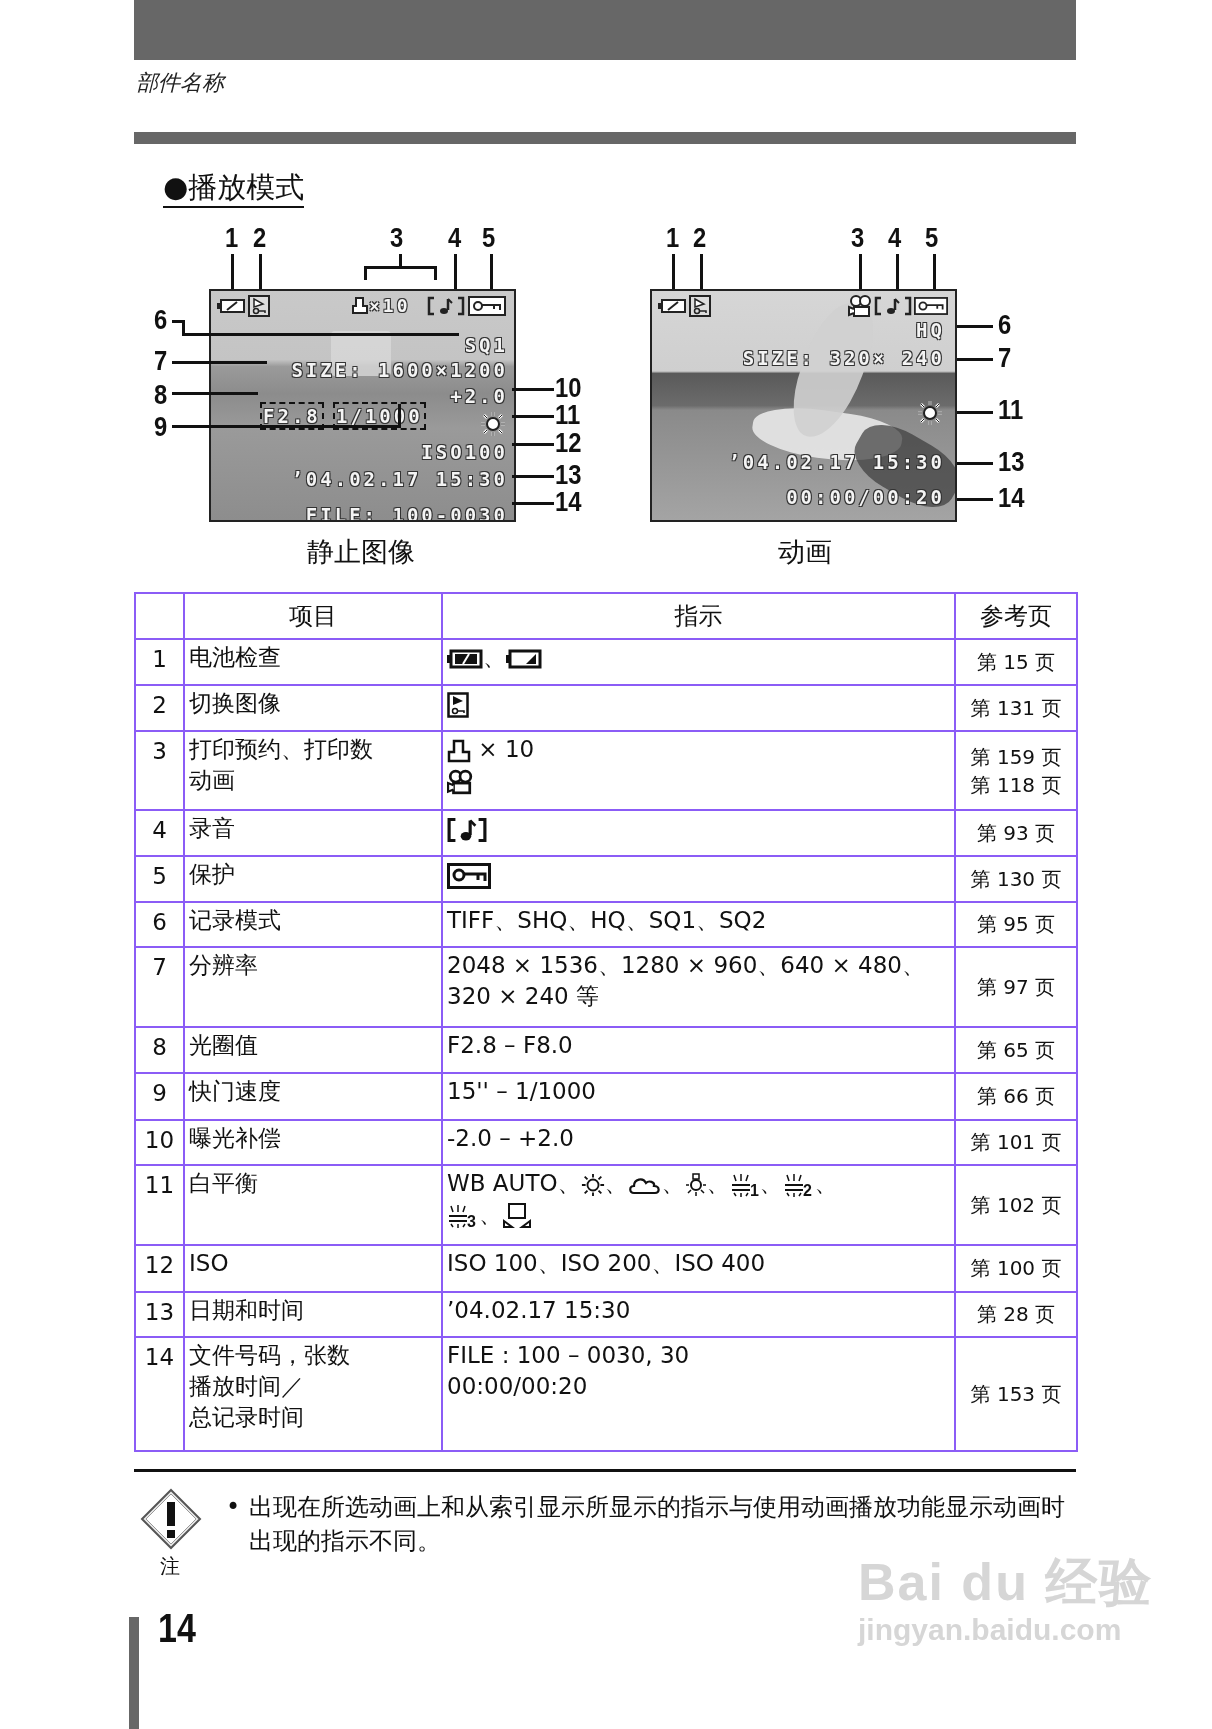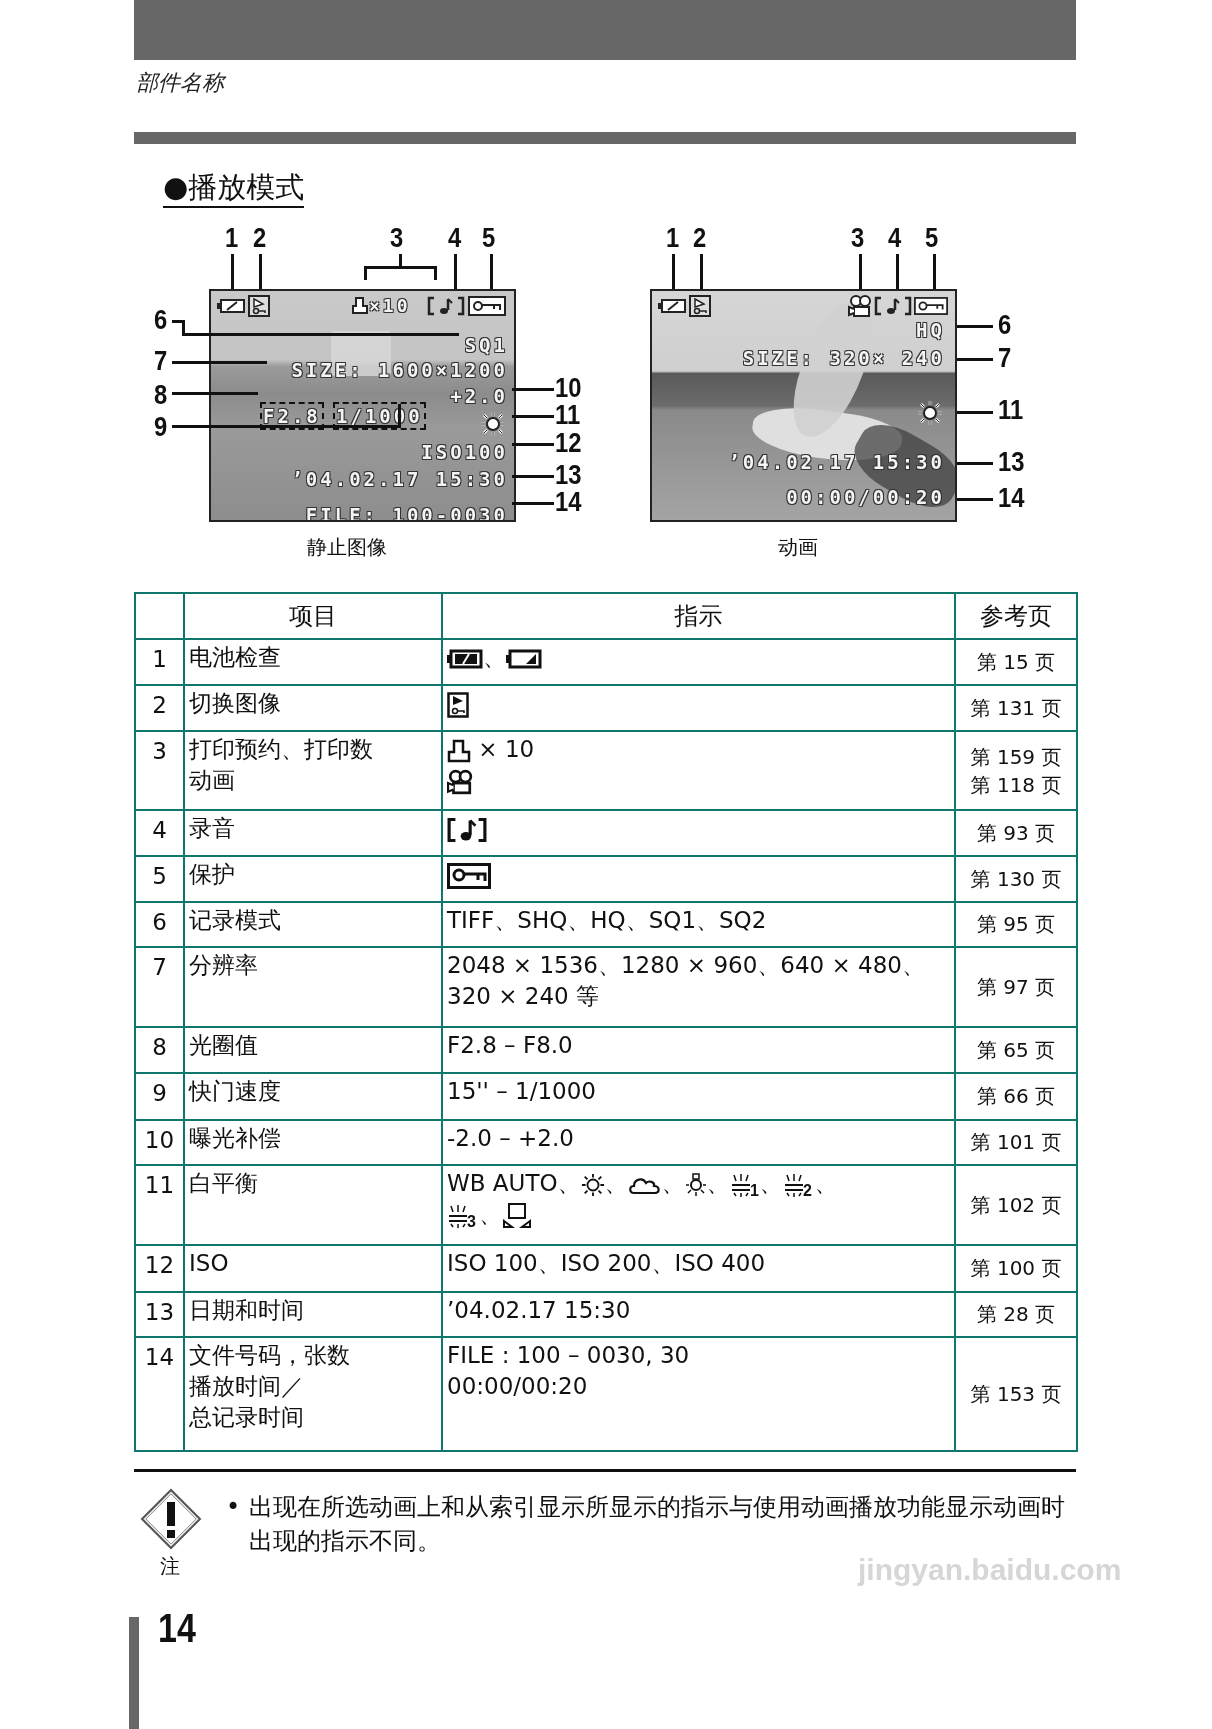--- a/index.html
+++ b/index.html
@@ -20,24 +20,24 @@
   .osd { position:absolute; font-family:"DejaVu Sans Mono","Liberation Mono",monospace; font-weight:bold;
          color:#f4f4f4; font-size:19px; letter-spacing:3px; line-height:22px;
          text-shadow:-1px -1px 0 #333, 1px -1px 0 #333, -1px 1px 0 #333, 1px 1px 0 #333; white-space:nowrap; }
   .osd-r { right:6px; text-align:right; }
   .dashed { outline:2px dashed #111; outline-offset:1px;margin-top:20px; }
 
   .callout { position:absolute; font-family:"Liberation Sans", sans-serif; font-weight:bold; font-size:28px; color:#111; line-height:28px; transform:scaleX(0.85); transform-origin:left; }
   .line-h { position:absolute; height:3px; background:#111; }
   .line-v { position:absolute; width:3px; background:#111; }
 
-  .caption { font-size:20px; color:#111; }
+  .caption { font-size:27px; color:#111; }
 
   table.ref { position:absolute; left:134px; top:592px; width:942px; border-collapse:collapse; table-layout:fixed; }
-  table.ref td, table.ref th { border:2px solid #0f766e; vertical-align:top; padding:2px 4px; font-weight:normal;
+  table.ref td, table.ref th { border:2px solid #8b5cf6; vertical-align:top; padding:2px 4px; font-weight:normal;
        font-size:23px; line-height:31px; color:#111; }
   table.ref th { text-align:center; vertical-align:middle; font-size:24px; }
   table.ref td.num { text-align:center; padding:4px 0 0 0; }
   table.ref td.ref-page { text-align:center; vertical-align:middle; font-size:20px; }
   .sym { display:inline-block; vertical-align:middle; }
 
   .rule { left:134px; top:1469px; width:942px; height:3px; background:#111; }
   .note-icon { left:140px; top:1488px; width:62px; height:62px; }
   .note-label { left:160px; top:1553px; font-size:20px; }
   .page-bar { left:129px; top:1617px; width:10px; height:112px; background:#676767; }
@@ -424,14 +424,15 @@
   <rect x="27" y="42" width="8" height="8" fill="#111"></rect>
 </svg>
 <div class="abs note-label">注</div>
 <div class="abs" style="left:226px;top:1490px;font-size:24px;line-height:34px;">•</div>
 <div class="abs" style="left:249px;top:1490px;width:836px;font-size:24px;line-height:34px;">出现在所选动画上和从索引显示所显示的指示与使用动画播放功能显示动画时出现的指示不同。</div>
 
 <div class="abs page-bar"></div>
 <div class="abs page-num">14</div>
 
 <div class="abs watermark">
+  <div style="font-size:52px;line-height:60px;letter-spacing:2px;">Bai du 经验</div>
   <div style="font-size:30px;line-height:36px;">jingyan.baidu.com</div>
 </div>
 
 </body></html>

